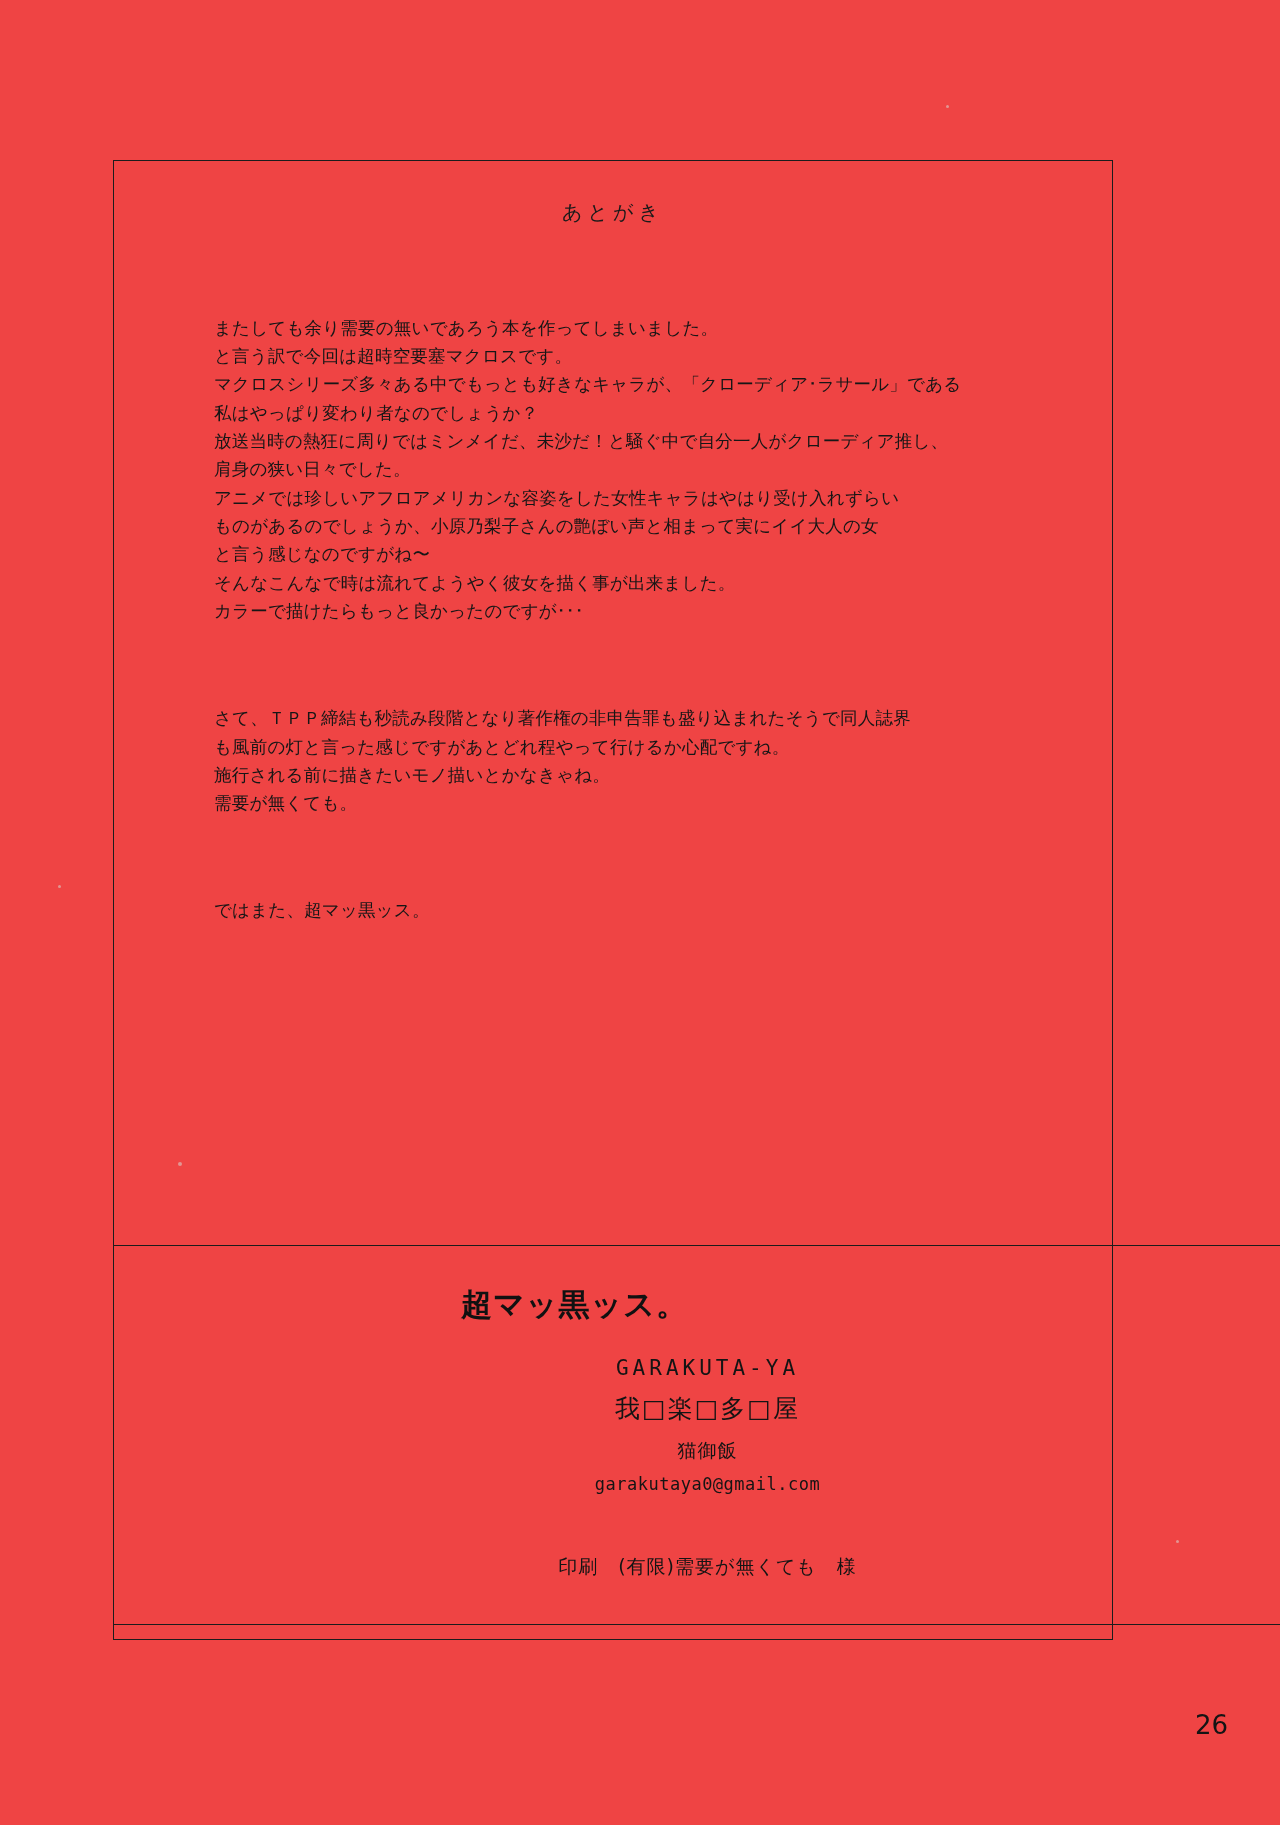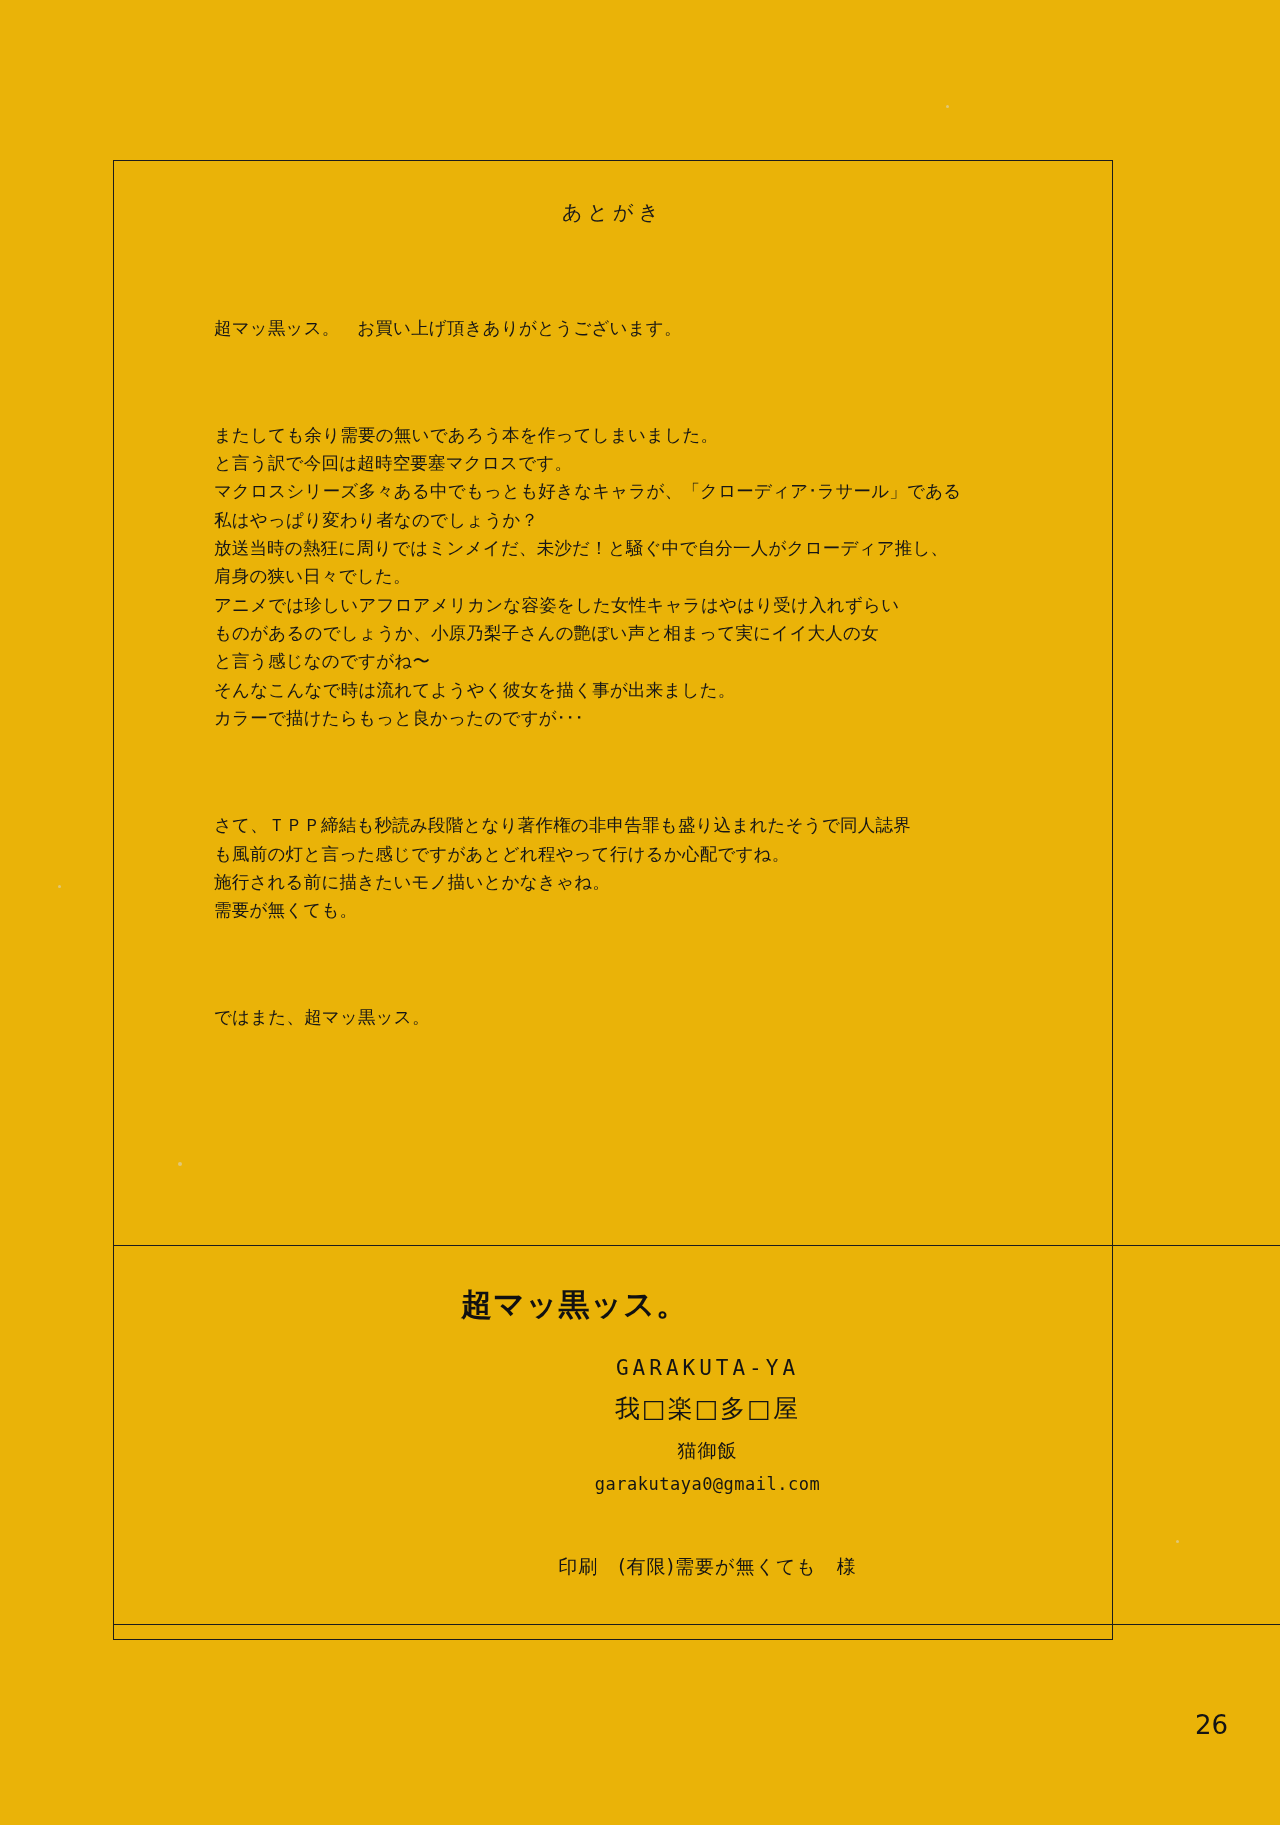--- a/index.html
+++ b/index.html
@@ -15,21 +15,21 @@
     color: #1a1a1a;
     overflow: hidden;
   }
 
   #page {
     position: absolute;
     left: 0;
     top: 0;
     width: 1280px;
     height: 1825px;
-    background: #eab308;
+    background: #ef4444;
   }
 
   
   #afterword-frame {
     position: absolute;
     left: 113px;
     top: 160px;
     width: 1000px;
     height: 1480px;
     border: 1.5px solid #1c1c1c;
@@ -171,21 +171,20 @@
 
   <div class="speck" style="left:178px; top:1162px; width:4px; height:4px;"></div>
   <div class="speck" style="left:946px; top:105px; width:3px; height:3px;"></div>
   <div class="speck" style="left:1176px; top:1540px; width:3px; height:3px;"></div>
   <div class="speck" style="left:58px; top:885px; width:3px; height:3px;"></div>
 
   <div id="afterword-frame">
     <div id="afterword-heading">あとがき</div>
 
     <div id="afterword-body">
-      <p class="para">超マッ黒ッス。　お買い上げ頂きありがとうございます。</p>
       <p class="para">またしても余り需要の無いであろう本を作ってしまいました。
 と言う訳で今回は超時空要塞マクロスです。
 マクロスシリーズ多々ある中でもっとも好きなキャラが、「クローディア･ラサール」である
 私はやっぱり変わり者なのでしょうか？
 放送当時の熱狂に周りではミンメイだ、未沙だ！と騒ぐ中で自分一人がクローディア推し、
 肩身の狭い日々でした。
 アニメでは珍しいアフロアメリカンな容姿をした女性キャラはやはり受け入れずらい
 ものがあるのでしょうか、小原乃梨子さんの艶ぼい声と相まって実にイイ大人の女
 と言う感じなのですがね〜
 そんなこんなで時は流れてようやく彼女を描く事が出来ました。

